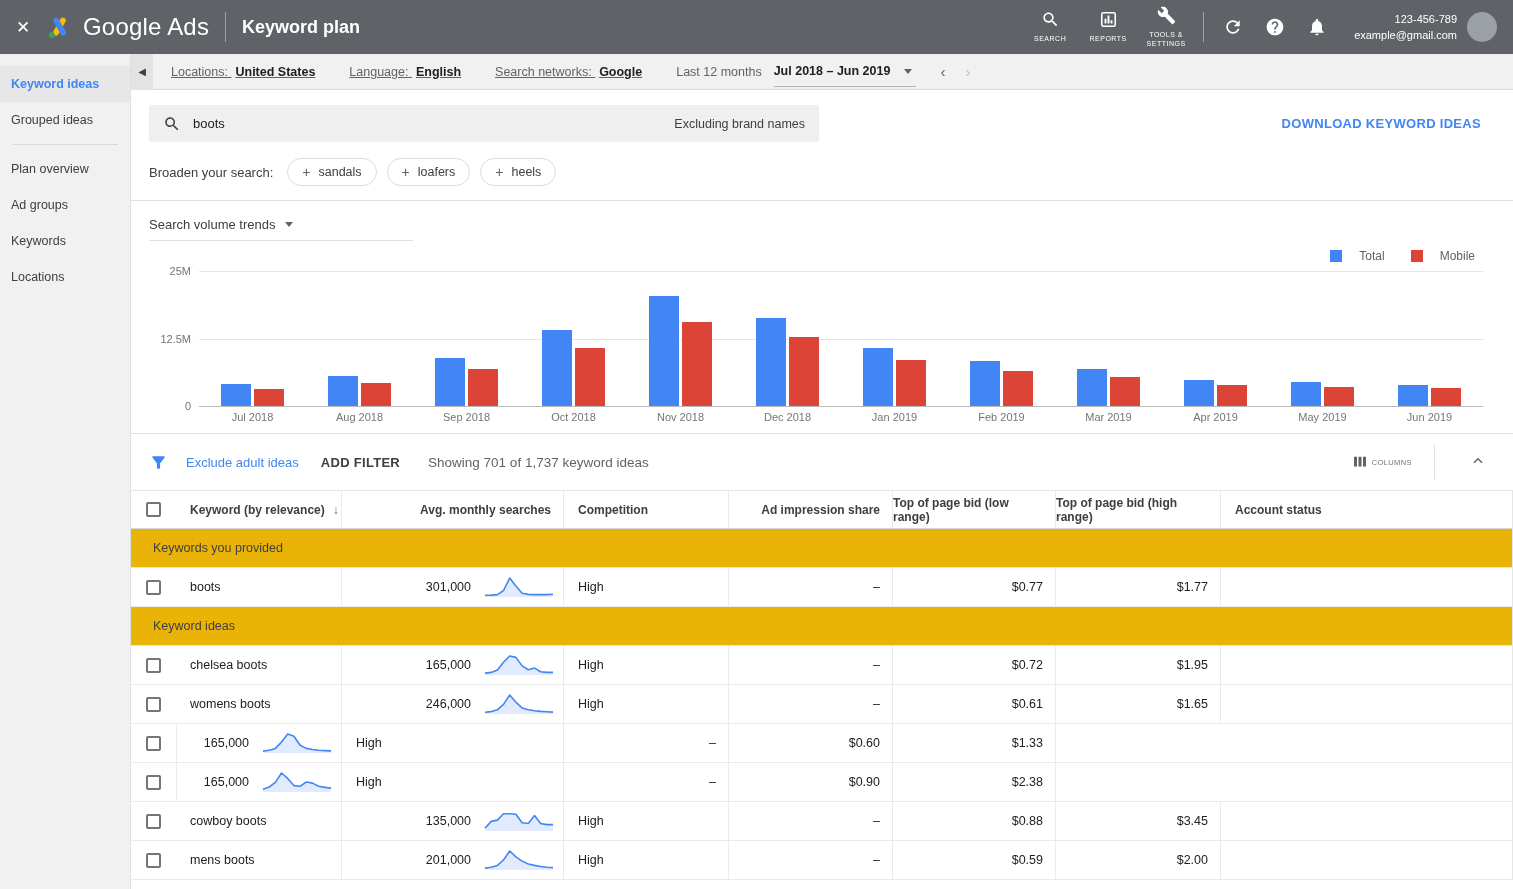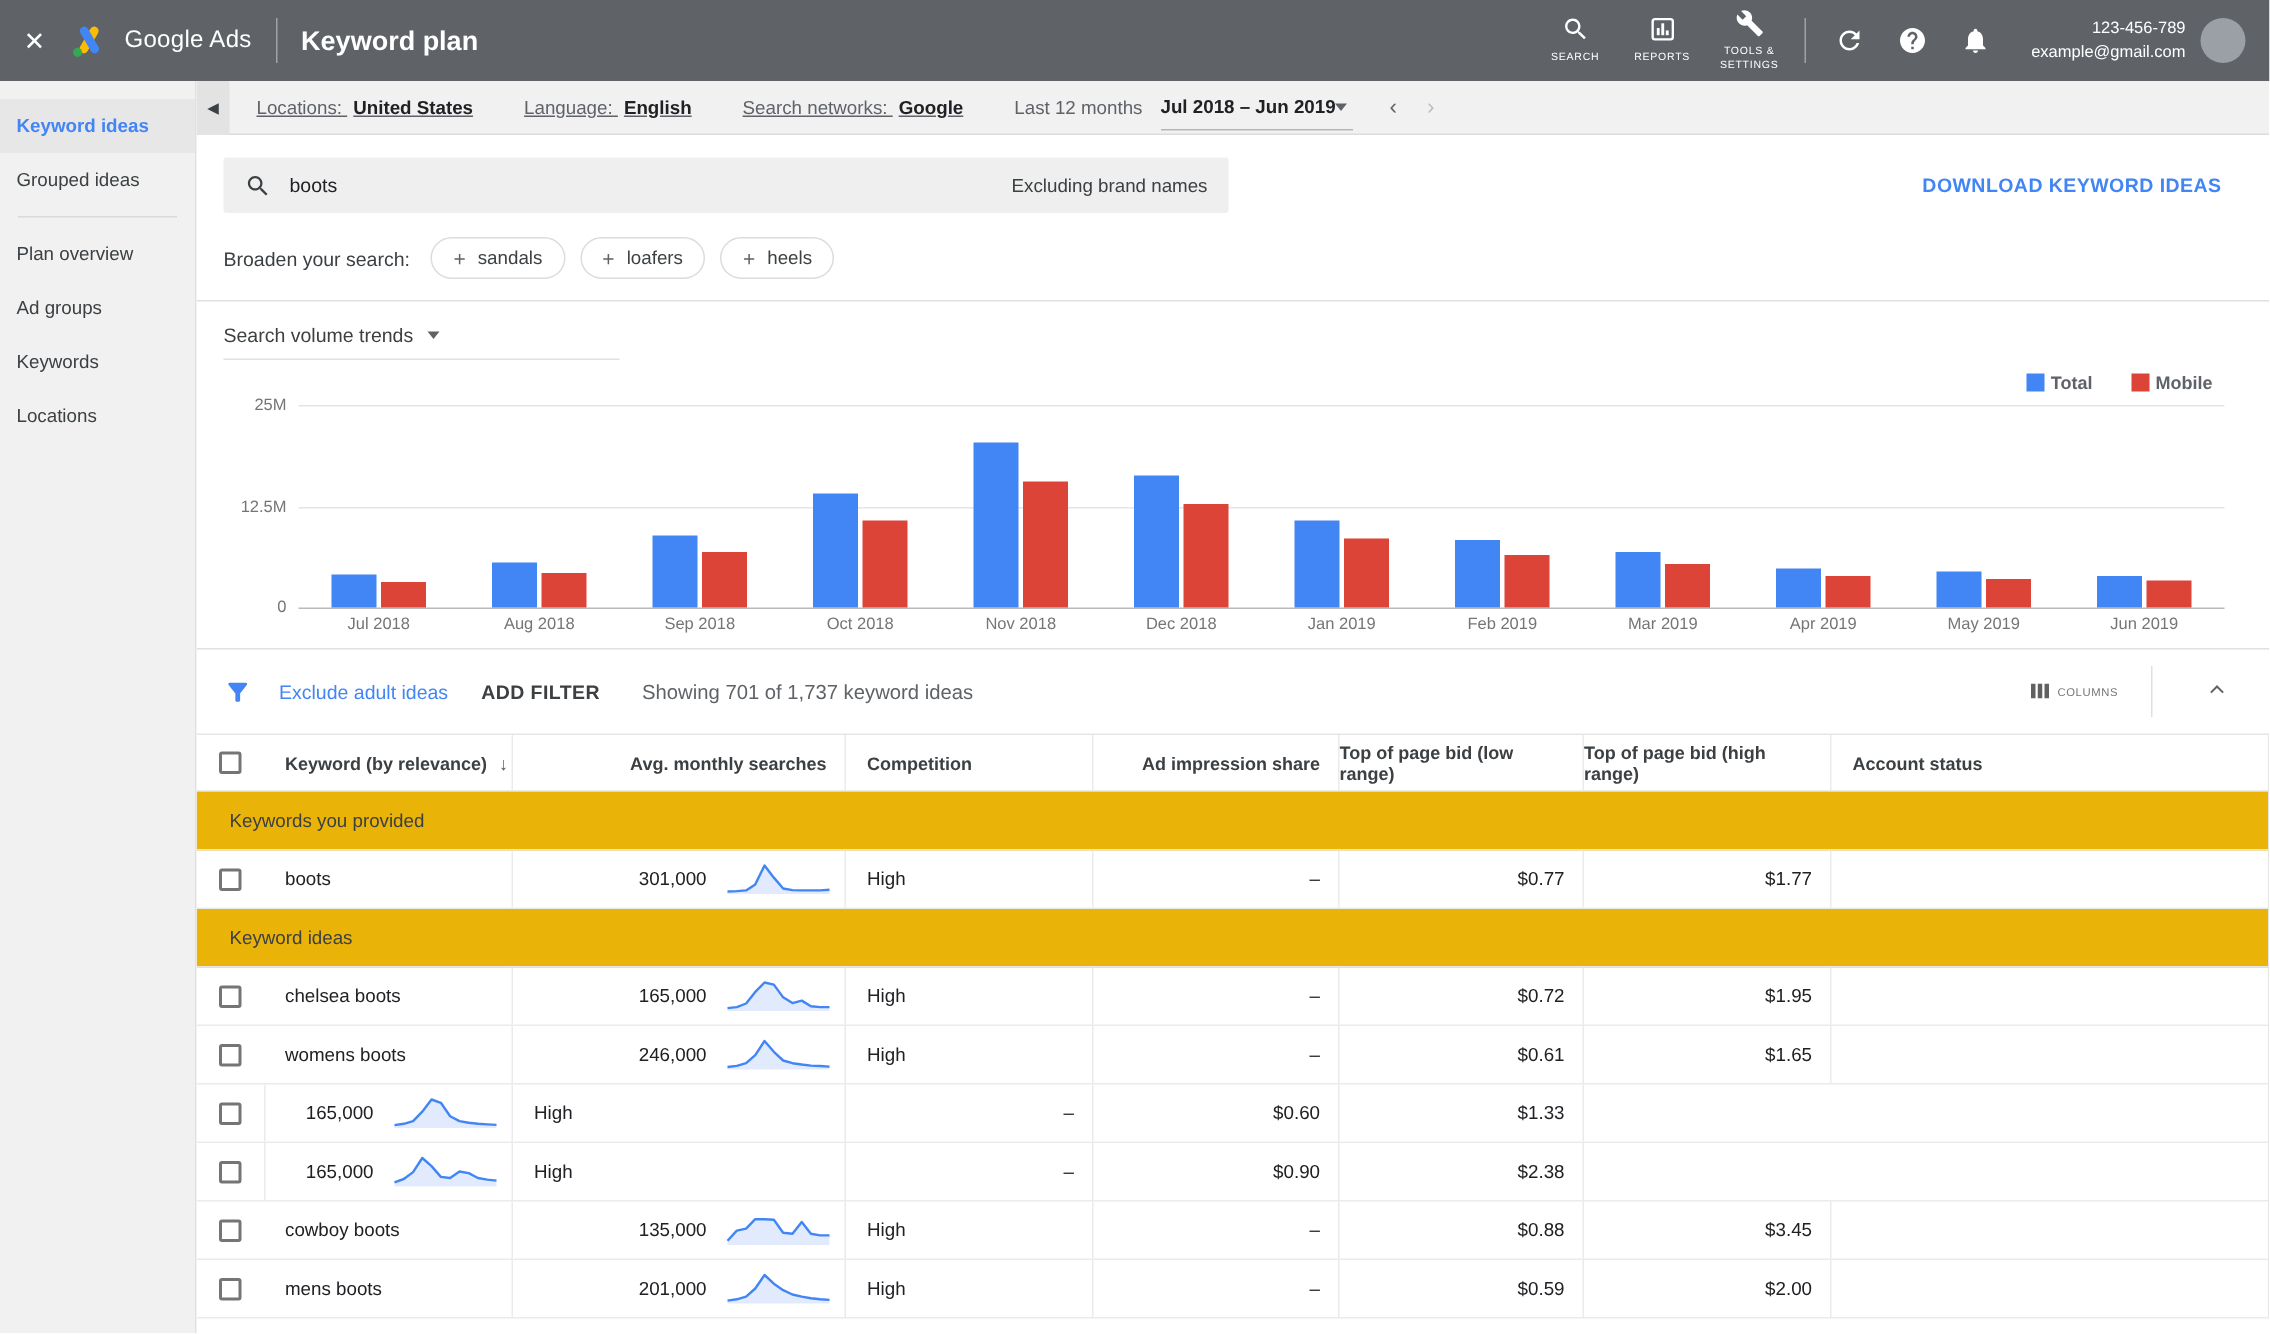--- a/index.html
+++ b/index.html
@@ -4,21 +4,21 @@
 <style>
   * { margin:0; padding:0; box-sizing:border-box; }
   html,body { width:1513px; height:889px; overflow:hidden; background:#fff;
     font-family:"Liberation Sans", sans-serif; color:#202124; }
   .app { width:1513px; height:889px; display:flex; flex-direction:column; }
 
   
   .topbar { height:54px; background:#5f6368; display:flex; align-items:center; flex-shrink:0; color:#fff; }
   .close-btn { background:none; border:none; color:#fff; font-size:17px; width:46px; height:54px; cursor:pointer; }
   .logo { display:flex; align-items:center; margin-right:10px; }
-  .brand { font-size:16px; color:#fff; letter-spacing:.2px; }
+  .brand { font-size:24px; color:#fff; letter-spacing:.2px; }
   .tb-divider { width:1px; height:30px; background:rgba(255,255,255,.4); margin:0 16px; }
   .page-title { font-size:18px; font-weight:bold; color:#fff; }
   .tb-right { margin-left:auto; display:flex; align-items:center; height:100%; }
   .tb-item { background:none; border:none; color:#fff; display:flex; flex-direction:column; align-items:center;
     justify-content:center; width:58px; height:54px; cursor:pointer; gap:2px; }
   .tb-item .lbl { font-size:7px; letter-spacing:.5px; text-align:center; line-height:1.3; }
   .tb-sep { width:1px; height:30px; background:rgba(255,255,255,.4); margin:0 8px; }
   .tb-icon-btn { background:none; border:none; color:#fff; width:42px; height:54px; cursor:pointer;
     display:flex; align-items:center; justify-content:center; }
   .account { text-align:right; font-size:11px; line-height:1.5; color:#fff; margin:0 10px 0 16px; }
@@ -35,21 +35,21 @@
   .main { flex:1; display:flex; flex-direction:column; overflow:hidden; border-left:1px solid #e0e0e0; }
 
   
   .filterbar { height:36px; background:#f1f1f1; display:flex; align-items:center; flex-shrink:0;
     border-bottom:1px solid #dcdcdc; font-size:12.5px; }
   .back-btn { width:22px; height:36px; border:none; background:#e3e3e3; color:#3c4043; cursor:pointer;
     font-size:10px; margin-right:18px; }
   .fchip { margin-right:34px; color:#5f6368;text-decoration:underline; }
   .fchip b { color:#202124; font-weight:bold; margin-left:4px; }
   .drange-label { color:#5f6368; margin-right:12px; }
-  .drange { display:flex; align-items:center; border:none; background:none; font-family:inherit;
+  .drange { display:flex; align-items:center; gap:14px; border:none; background:none; font-family:inherit;
     font-size:12.5px; font-weight:bold; color:#202124; border-bottom:1px solid #b5b5b5; padding:8px 4px 8px 0;
     cursor:pointer; }
   .caret { width:0; height:0; border-left:4px solid transparent; border-right:4px solid transparent;
     border-top:5px solid #5f6368; display:inline-block; }
   .pg-prev, .pg-next { background:none; border:none; font-size:15px; cursor:pointer; padding:0 10px; }
   .pg-prev { color:#5f6368; margin-left:14px; }
   .pg-next { color:#bdbdbd; }
 
   
   .content { flex:1; background:#fff; overflow:hidden; }
@@ -68,21 +68,21 @@
     font-family:inherit; }
   .chip .plus { font-size:14px; color:#5f6368; }
 
   
   .trends-head { padding:14px 0 4px 18px; }
   .trends-select { display:inline-flex; align-items:center; gap:10px; border:none; background:none;
     font-family:inherit; font-size:13px; color:#3c4043; border-bottom:1px solid #e0e0e0; padding:0 120px 8px 0;
     cursor:pointer; }
   .chart-wrap { position:relative; padding:2px 30px 0 18px; border-bottom:1px solid #e0e0e0; }
   .legend { display:flex; justify-content:flex-end; gap:26px; font-size:12px; color:#5f6368; padding:2px 8px 8px 0; }
-  .legend .key { display:flex; align-items:center; gap:4px;font-weight:bold; }
+  .legend .key { display:flex; align-items:center; gap:17px; }
   .legend .sw { width:12px; height:12px; display:inline-block; }
   .plot-area { position:relative; height:135px; margin-left:50px; }
   .gridline { position:absolute; left:0; right:0; height:1px; background:#e5e5e5; }
   .gridline.base { background:#b9b9b9; }
   .ytick { position:absolute; right:100%; margin-right:8px; transform:translateY(-50%);
     font-size:11px; color:#757575; white-space:nowrap; }
   .groups { position:absolute; left:0; right:0; bottom:0; top:0; display:flex; }
   .group { flex:1; display:flex; align-items:flex-end; justify-content:center; gap:3px; }
   .bar { width:30px; }
   .xlabels { display:flex; margin-left:50px; padding:5px 0 10px 0; }

